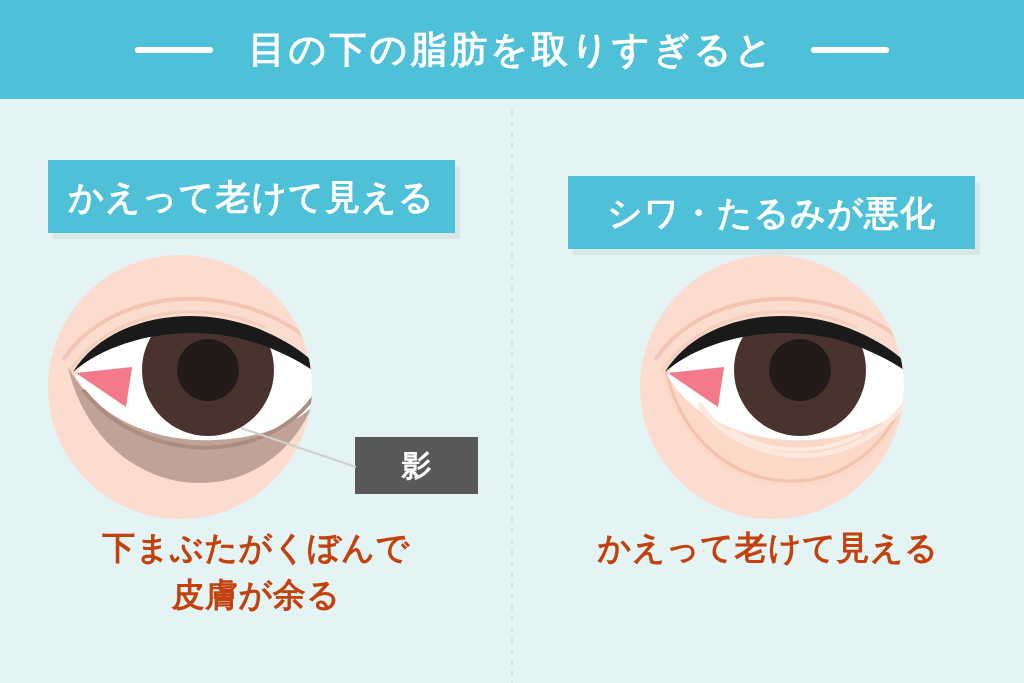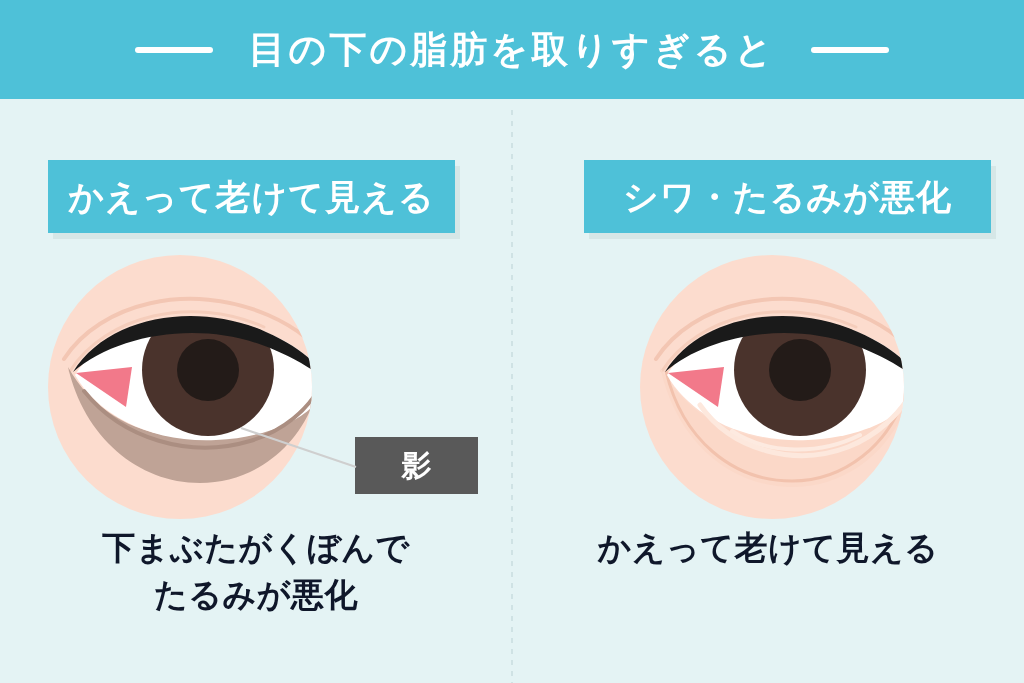--- a/index.html
+++ b/index.html
@@ -81,21 +81,21 @@
     top: 50px;
     width: 407px;
     height: 73px;
     background: #4ec1d8;
     box-shadow: 5px 6px 0 rgba(140, 165, 170, 0.16);
     display: flex;
     align-items: center;
     justify-content: center;
   }
   .panel-left  .label-chip { left: 48px; }
-  .panel-right .label-chip { left: 72px; }
+  .panel-right .label-chip { left: 56px; margin-top: 16px; }
   .label-chip-text {
     color: #ffffff;
     font-size: 35px;
     font-weight: bold;
     letter-spacing: 1px;
     white-space: nowrap;
     line-height: 1;
   }
 
   
@@ -130,21 +130,21 @@
     line-height: 1;
   }
 
   
   .caption {
     position: absolute;
     top: 415px;
     left: 0;
     width: 512px;
     text-align: center;
-    color: #0f172a;
+    color: #c2410c;
     font-size: 33px;
     font-weight: bold;
     line-height: 1.42;
     letter-spacing: 0.5px;
   }
   .caption-line { display: block; white-space: nowrap; }
 </style>
 </head>
 <body>
 
@@ -206,21 +206,21 @@
     <div class="callout">
       <span class="callout-text">影</span>
     </div>
 
     <svg class="leader" width="512" height="573" viewBox="0 0 512 573" style="position:absolute;left:0;top:0;pointer-events:none;" aria-hidden="true">
       <line x1="241" y1="318" x2="356" y2="357" stroke="#cfcfcf" stroke-width="2"></line>
     </svg>
 
     <div class="caption">
       <span class="caption-line">下まぶたがくぼんで</span>
-      <span class="caption-line">たるみが悪化</span>
+      <span class="caption-line">皮膚が余る</span>
     </div>
   </div>
 
   <div class="panel panel-right">
 
     <div class="label-chip">
       <span class="label-chip-text">シワ・たるみが悪化</span>
     </div>
 
     <div class="eye-figure">

